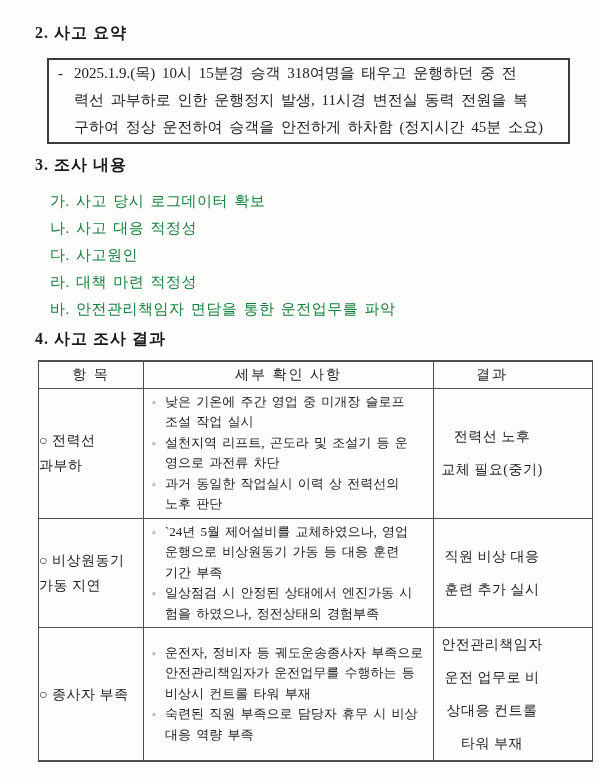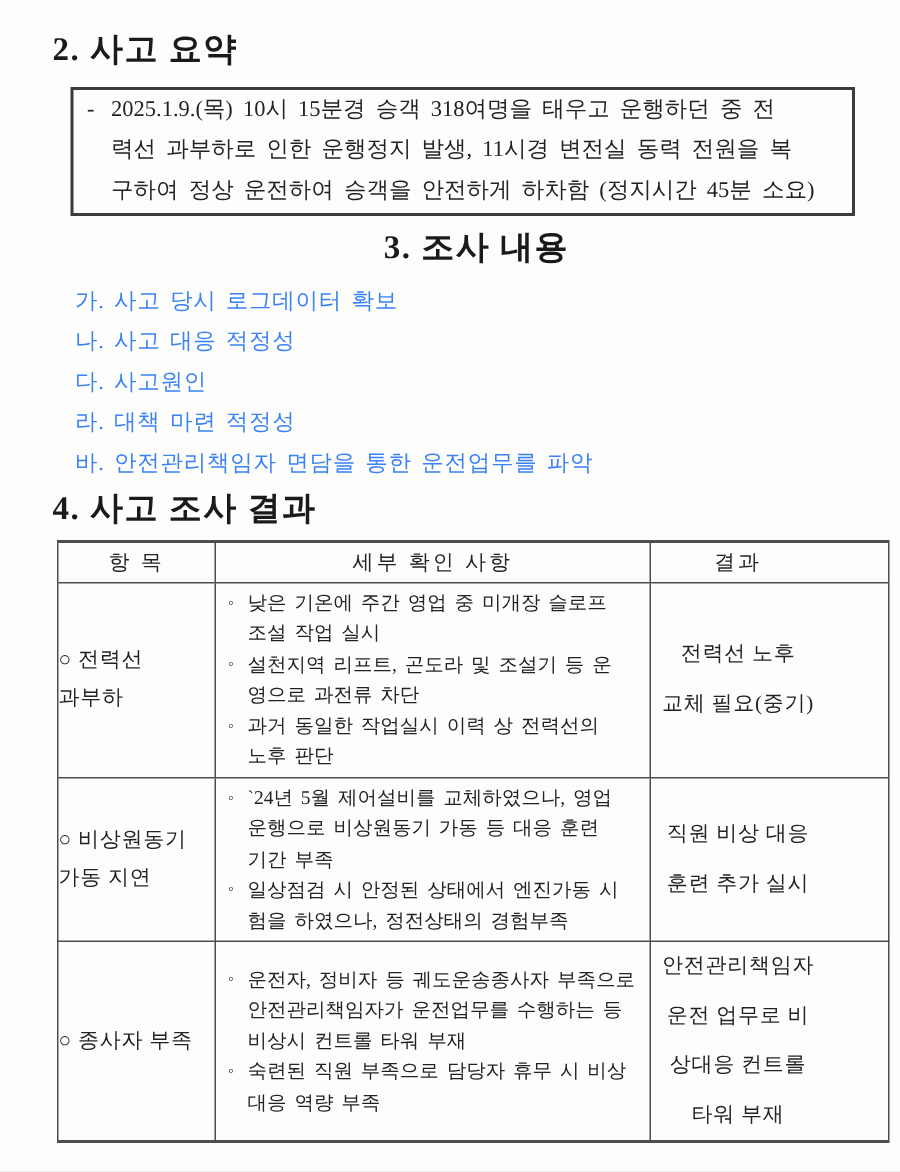--- a/index.html
+++ b/index.html
@@ -9,21 +9,21 @@
     width: 600px;
     height: 781px;
     background: #fdfdfc;
     overflow: hidden;
     font-family: "Liberation Serif", "DejaVu Serif", serif;
     color: #1e1e1e;
     padding-top: 22px;
   }
   .heading {
     margin-left: 35px;
-    font-size: 22px;
+    font-size: 16px;
     font-weight: bold;
     letter-spacing: 1px;
     line-height: 21px;
     color: #1a1a1a;
   }
   
   .summary-box {
     margin: 15px 0 0 47px;
     width: 523px;
     border: 2px solid #3c3c3c;
@@ -36,23 +36,23 @@
   }
   .summary-box .dash { flex: 0 0 16px; }
   .summary-box .summary-text { white-space: pre-line; flex: 1; }
   
   .inv-list { margin: 13px 0 0 50px; }
   .inv-list .inv-item {
     font-size: 15px;
     line-height: 27px;
     letter-spacing: 0.5px;
     word-spacing: 2px;
-    color: #3b82f6;
-  }
-  .s3-heading { margin-top: 10px; text-align: center; }
+    color: #15803d;
+  }
+  .s3-heading { margin-top: 10px; }
   .s4-heading { margin-top: 5px; }
   
   table.results {
     margin: 11px 0 0 38px;
     width: 554px;
     border-collapse: collapse;
     table-layout: fixed;
     font-size: 14px;
     color: #222;
   }

